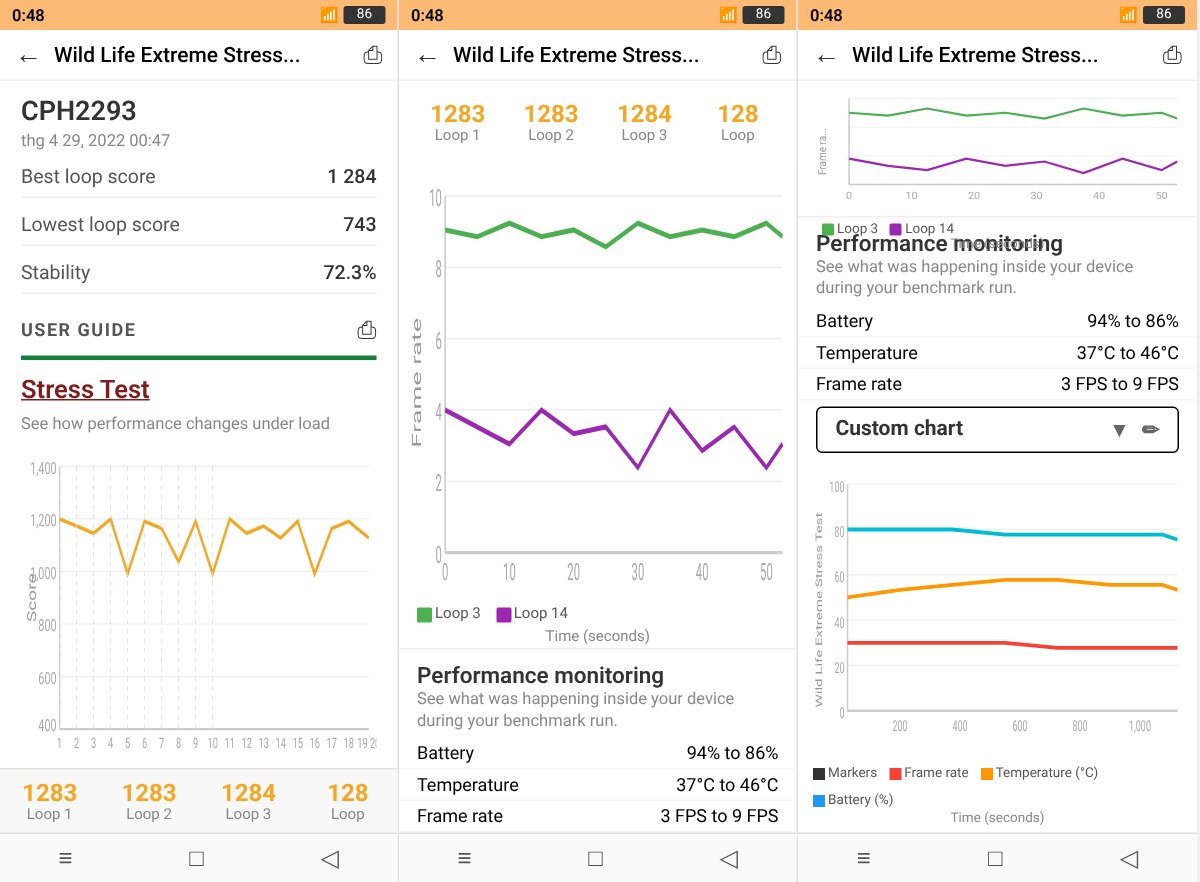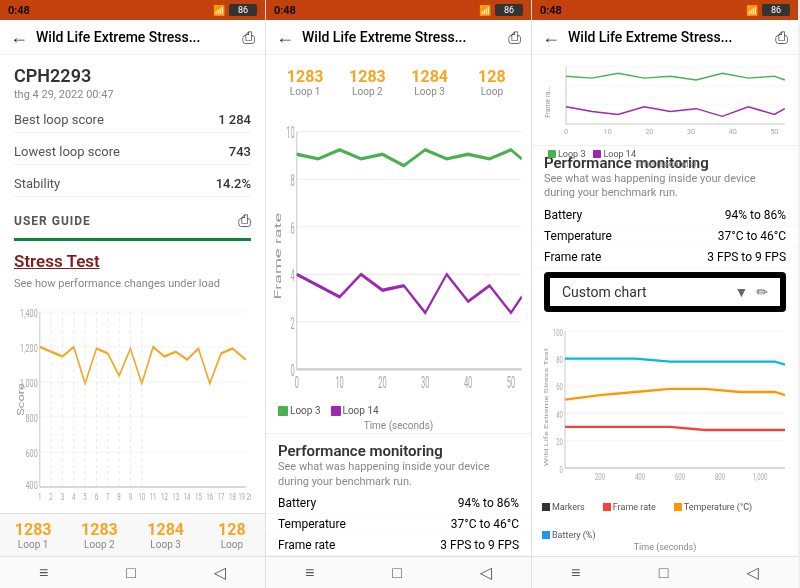--- a/index.html
+++ b/index.html
@@ -21,21 +21,21 @@
       border-right: 1px solid #e0e0e0;
       overflow: hidden;
       position: relative;
     }
     .status-bar {
       display: flex;
       justify-content: space-between;
       align-items: center;
       padding: 4px 8px;
       font-size: 11px;
-      background: #c2410c;
+      background: #fdba74;
       height: 20px;
     }
     .status-bar .time { font-weight: 600; font-size: 11px; }
     .status-icons { display: flex; align-items: center; gap: 3px; font-size: 10px; }
     .battery-icon {
       background: #333;
       color: #fff;
       font-size: 9px;
       padding: 1px 9px;
       border-radius: 2px;
@@ -179,38 +179,39 @@
     }
     .perf-monitor-section {
       padding: 8px 12px 4px;
       border-top: 1px solid #f0f0f0;
     }
     .custom-chart-row {
       display: flex;
       align-items: center;
       justify-content: space-between;
       padding: 6px 12px;
-      border: 6px solid #000000;
+      border: 1px solid #000000;
       margin: 4px 12px;
       border-radius: 4px;
+      font-weight: bold;
     }
     .custom-chart-label { font-size: 14px; color: #333; }
     .custom-chart-icons { display: flex; gap: 8px; align-items: center; }
     .dropdown-icon { font-size: 14px; color: #666; }
     .edit-icon { font-size: 14px; color: #666; }
     .big-chart-area {
       flex: 1;
       padding: 0 8px 2px;
       position: relative;
       min-height: 100px;
     }
     .big-chart-legend {
       display: flex;
       flex-wrap: wrap;
-      gap: 18px;
+      gap: 8px;
       padding: 2px 10px;
       font-size: 9px;
       color: #555;
       align-items: center;
     }
   </style>
 </head>
 <body>
 
 <div class="panel">
@@ -235,21 +236,21 @@
     <div class="stat-row">
       <span class="stat-label">Best loop score</span>
       <span class="stat-value">1 284</span>
     </div>
     <div class="stat-row">
       <span class="stat-label">Lowest loop score</span>
       <span class="stat-value">743</span>
     </div>
     <div class="stat-row">
       <span class="stat-label">Stability</span>
-      <span class="stat-value">14.2%</span>
+      <span class="stat-value">72.3%</span>
     </div>
     <div class="user-guide-row">
       <span class="user-guide-label">USER GUIDE</span>
       <span class="share-btn">⎙</span>
     </div>
     <div class="stress-test-title">Stress Test</div>
     <div class="stress-test-sub">See how performance changes under load</div>
 
     <div class="chart-area">
       <svg class="chart-svg" viewBox="0 0 230 130" preserveAspectRatio="none">

